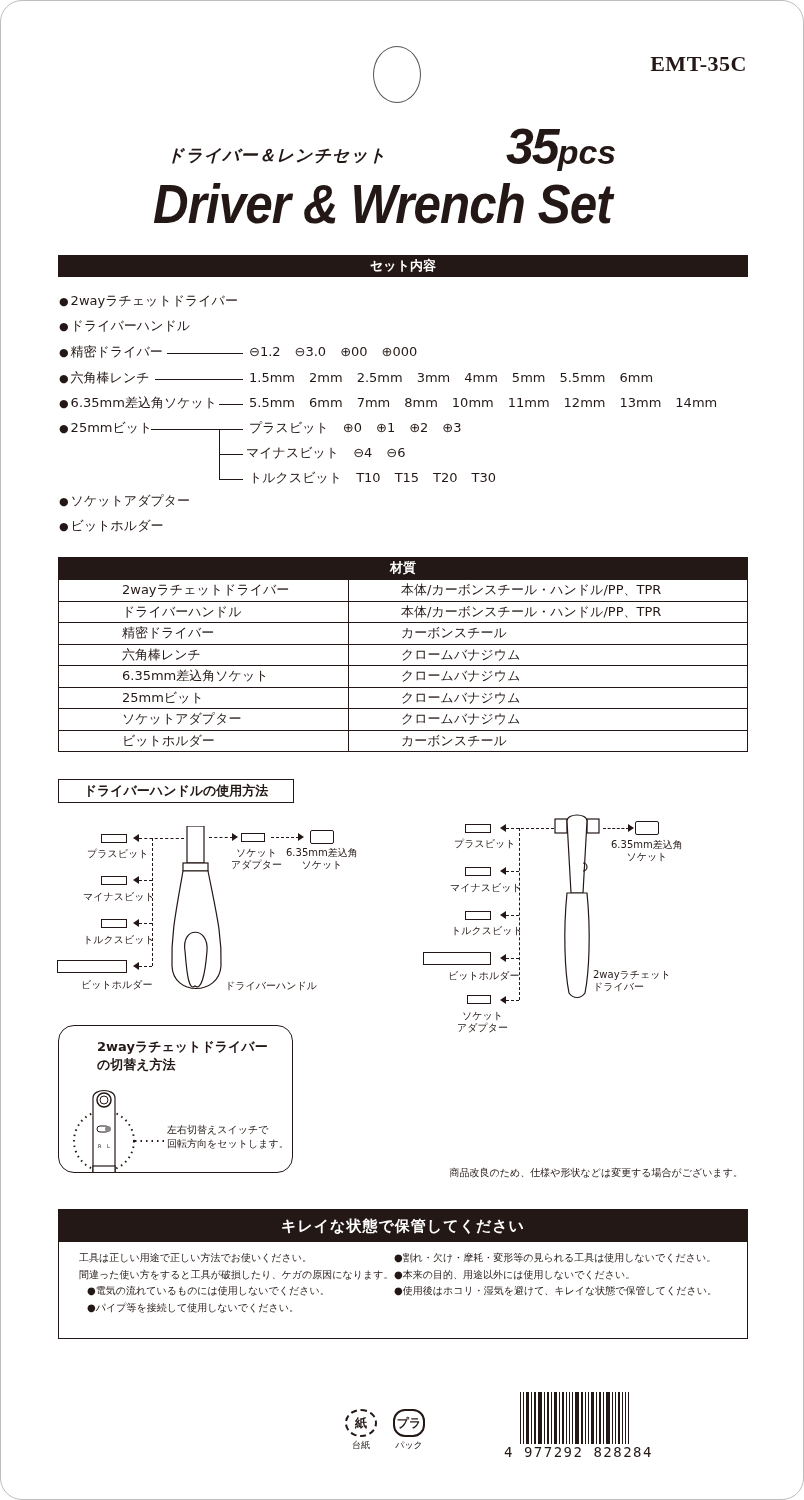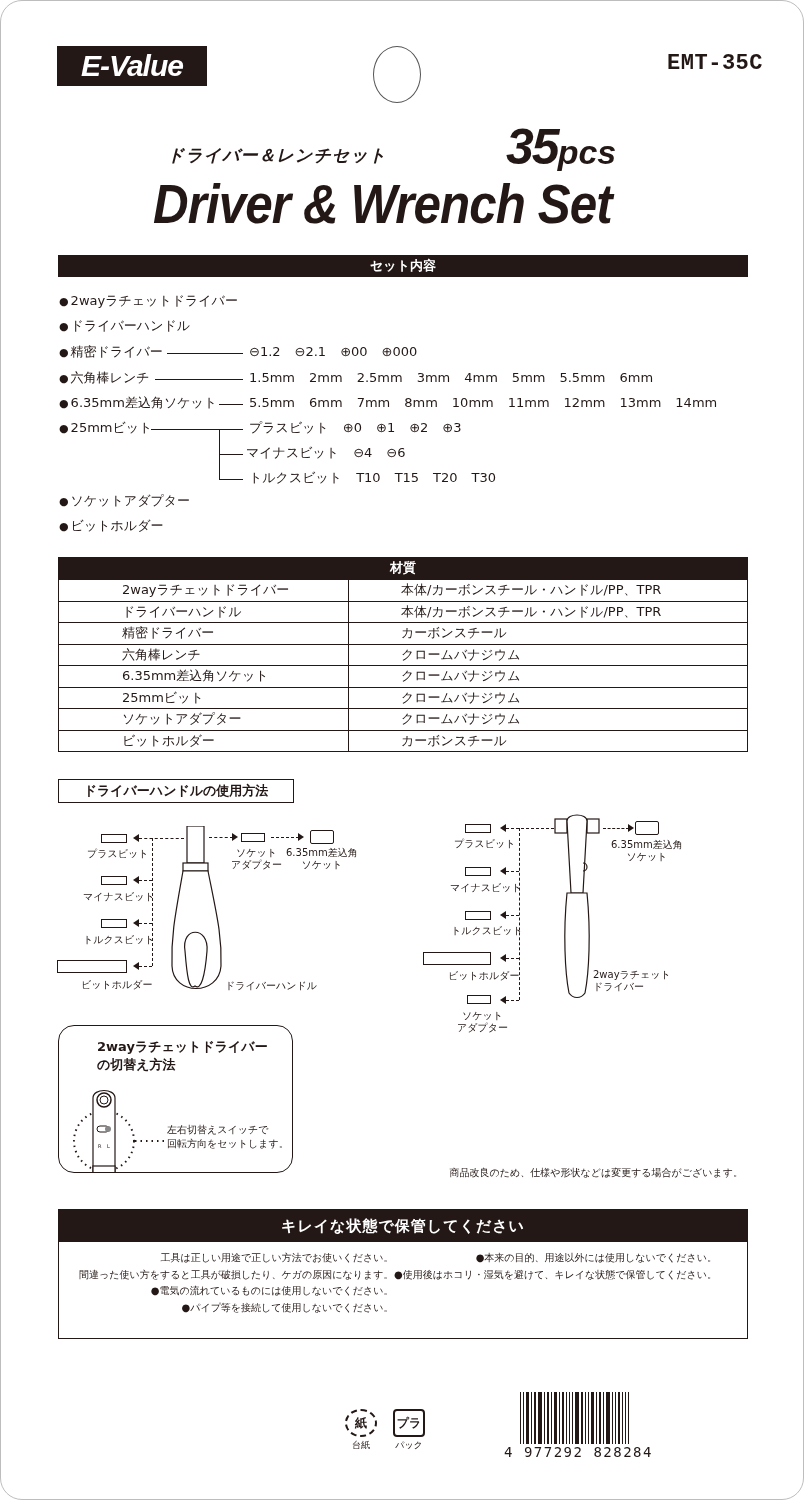--- a/index.html
+++ b/index.html
@@ -2,21 +2,21 @@
 <html><head>
 <meta charset="utf-8">
 <style>
   * { box-sizing: border-box; margin: 0; padding: 0; }
   html, body { width: 804px; height: 1500px; background: #ffffff; }
   body { font-family: "DejaVu Sans", "Liberation Sans", sans-serif; color: #231815; position: relative; overflow: hidden; }
   .card { position: absolute; left: 0; top: 0; width: 804px; height: 1500px; border: 1px solid #bdbdbd; border-radius: 22px; background: #fff; }
 
   .logo { position: absolute; left: 56px; top: 45px; width: 150px; height: 40px; background: #231815; color: #fff; font-family: "Liberation Sans", sans-serif; font-weight: 700; font-size: 30px; line-height: 40px; text-align: center; letter-spacing: -1px; font-style: italic; }
   .hang-hole { position: absolute; left: 372px; top: 45px; width: 48px; height: 57px; border: 1px solid #555; border-radius: 50%; }
-  .model { position: absolute; right: 40px; top: 50px; font-family: Liberation Mono, monospace; font-weight: 700; font-size: 22px; letter-spacing: 0.5px; }
+  .model { position: absolute; right: 56px; top: 50px; font-family: Liberation Serif, serif; font-weight: 700; font-size: 22px; letter-spacing: 0.5px; }
 
   .jp-title { position: absolute; left: 166px; top: 143px; font-size: 17px; font-weight: 700; font-style: italic; letter-spacing: 1px; }
   .pcs { position: absolute; left: 505px; top: 117px; font-family: "Liberation Sans", sans-serif; font-weight: 700; font-style: italic; }
   .pcs .num { font-size: 50px; letter-spacing: -2px; }
   .pcs .unit { font-size: 34px; }
   .main-title { position: absolute; left: 152px; top: 170px; font-family: "Liberation Sans", sans-serif; font-weight: 700; font-style: italic; font-size: 56px; letter-spacing: -1px; transform: scaleX(0.88); transform-origin: left top; white-space: nowrap; }
 
   .bar { position: absolute; left: 57px; width: 690px; height: 22px; background: #231815; color: #fff; font-size: 13px; font-weight: 700; text-align: center; line-height: 22px; }
 
   .contents { position: absolute; left: 58px; top: 290px; width: 690px; font-size: 13px; }
@@ -43,52 +43,51 @@
   .bit { position: absolute; border: 1px solid #231815; height: 9px; background: #fff; }
 
   .switch-box { position: absolute; left: 57px; top: 1024px; width: 235px; height: 148px; border: 1px solid #231815; border-radius: 16px; overflow: hidden; }
   .switch-title { position: absolute; left: 38px; top: 12px; font-size: 13px; font-weight: 700; line-height: 18px; }
   .switch-desc { position: absolute; left: 108px; top: 97px; font-size: 10px; line-height: 14px; }
 
   .note { position: absolute; right: 60px; top: 1165px; font-size: 10px; }
 
   .safety { position: absolute; left: 57px; top: 1208px; width: 690px; height: 130px; border: 1px solid #231815; }
   .safety-head { height: 32px; background: #231815; color: #fff; font-size: 15px; font-weight: 700; text-align: center; line-height: 32px; letter-spacing: 1px; }
-  .safety-col { position: absolute; top: 40px; font-size: 10px; line-height: 16.5px; white-space: nowrap; text-align: right; }
+  .safety-col { position: absolute; top: 40px; font-size: 10px; line-height: 16.5px; white-space: nowrap; }
 
   .maker { position: absolute; left: 130px; top: 1367px; font-size: 12px; line-height: 19px; }
   .maker .co { font-size: 17px; line-height: 22px; }
   .recycle { position: absolute; top: 1408px; width: 40px; text-align: center; font-size: 9px; }
-  .recycle .sym { width: 32px; height: 28px; margin: 0 auto 2px; border: 2px solid #231815; border-radius: 4px; font-size: 12px; font-weight: 700; line-height: 24px; }
+  .recycle .sym { width: 32px; height: 28px; margin: 0 auto 2px; border: 2px solid #231815; border-radius: 12px; font-size: 12px; font-weight: 700; line-height: 24px; }
   .barcode { position: absolute; left: 519px; top: 1391px; width: 140px; height: 52px; display: flex; align-items: stretch; }
   .barcode i { display: block; background: #231815; margin-right: 2px; }
   .barcode-num { position: absolute; left: 503px; top: 1443px; font-family: "DejaVu Sans Mono", monospace; font-size: 14px; letter-spacing: 1.5px; }
 </style>
 </head>
 <body>
 
 <div class="card">
 
-  <div class="logo">E-Value</div>
   <div class="hang-hole"></div>
   <div class="model">EMT-35C</div>
   <div class="jp-title">ドライバー＆レンチセット</div>
   <div class="pcs"><span class="num">35</span><span class="unit">pcs</span></div>
   <div class="main-title">Driver &amp; Wrench Set</div>
 
   <div class="bar" style="top:254px;">セット内容</div>
 
   <div class="contents">
     <div class="row bullet" style="top:0;">2wayラチェットドライバー</div>
     <div class="row bullet" style="top:25px;">ドライバーハンドル</div>
 
     <div class="row bullet" style="top:51px;">精密ドライバー</div>
     <div class="leader" style="left:108px; top:62px; width:76px;"></div>
     <div class="vals" style="left:190px; top:51px; line-height:20px;">
-      <span>⊖1.2</span><span>⊖2.1</span><span>⊕00</span><span>⊕000</span>
+      <span>⊖1.2</span><span>⊖3.0</span><span>⊕00</span><span>⊕000</span>
     </div>
 
     <div class="row bullet" style="top:77px;">六角棒レンチ</div>
     <div class="leader" style="left:96px; top:88px; width:88px;"></div>
     <div class="vals" style="left:190px; top:77px; line-height:20px;">
       <span>1.5mm</span><span>2mm</span><span>2.5mm</span><span>3mm</span><span>4mm</span><span>5mm</span><span>5.5mm</span><span>6mm</span>
     </div>
 
     <div class="row bullet" style="top:102px;">6.35mm差込角ソケット</div>
     <div class="leader" style="left:160px; top:113px; width:24px;"></div>
@@ -252,20 +251,21 @@
 
   <div class="safety">
     <div class="safety-head">キレイな状態で保管してください</div>
     <div class="safety-col" style="left:20px;">
       <div>工具は正しい用途で正しい方法でお使いください。</div>
       <div>間違った使い方をすると工具が破損したり、ケガの原因になります。</div>
       <div style="padding-left:8px;">●電気の流れているものには使用しないでください。</div>
       <div style="padding-left:8px;">●パイプ等を接続して使用しないでください。</div>
     </div>
     <div class="safety-col" style="left:335px;">
+      <div>●割れ・欠け・摩耗・変形等の見られる工具は使用しないでください。</div>
       <div>●本来の目的、用途以外には使用しないでください。</div>
       <div>●使用後はホコリ・湿気を避けて、キレイな状態で保管してください。</div>
     </div>
   </div>
 
 
   <div class="recycle" style="left:340px;">
     <div class="sym" style="border-radius:50%; border-style:dashed;">紙</div>
     <div>台紙</div>
   </div>

